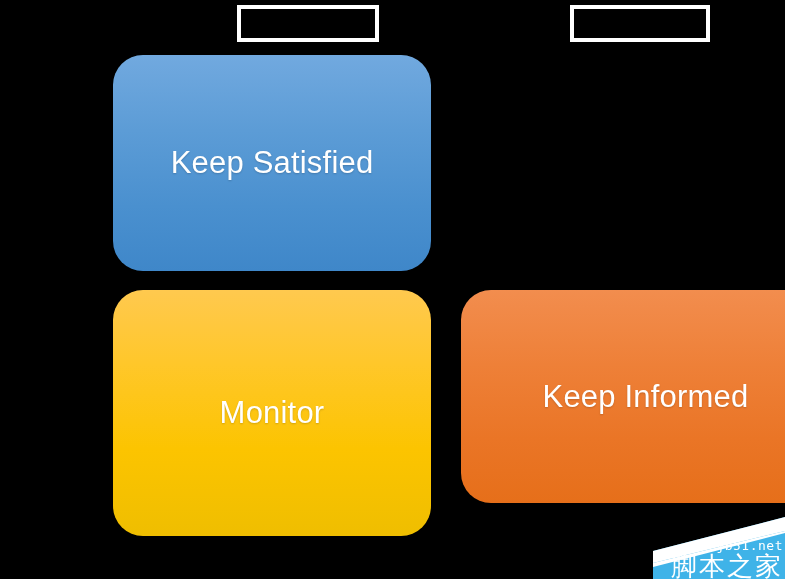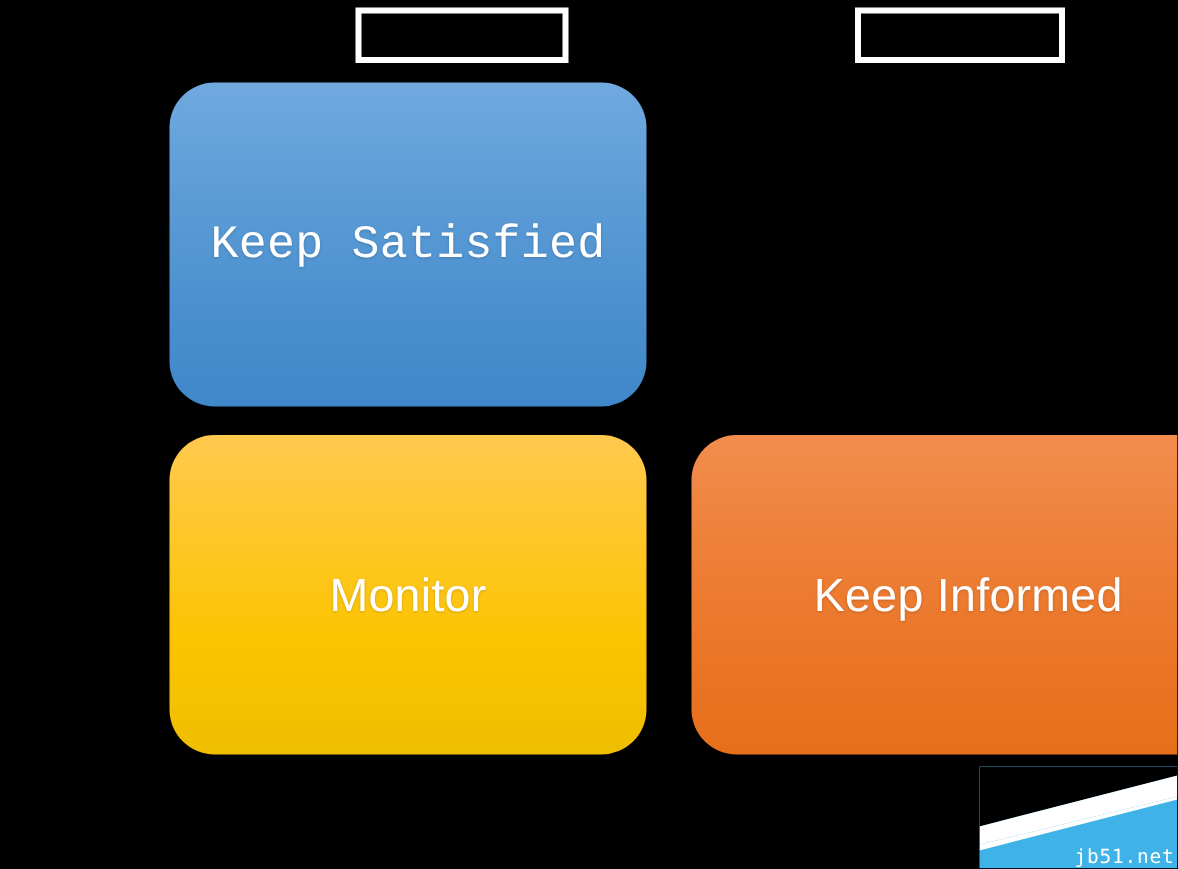--- a/index.html
+++ b/index.html
@@ -51,28 +51,27 @@
     font-size: 31px;
     font-weight: 400;
     letter-spacing: 0.2px;
     text-align: center;
     text-shadow: 0 1px 2px rgba(0,0,0,0.18);
   }
 
   #quad-keep-satisfied {
     left: 113px; top: 55px; width: 318px; height: 216px;
     background: linear-gradient(to bottom, #71A9DF 0%, #5C9CD6 35%, #4A90CF 70%, #3F87C9 100%);
-    font-family: Liberation Mono, monospace;
   }
   #quad-manage-closely {
     left: 461px; top: 55px; width: 320px; height: 216px;
     background: linear-gradient(to bottom, #7EBC51 0%, #72B448 40%, #68AC3F 75%, #60A438 100%);
   }
   #quad-monitor {
-    left: 113px; top: 290px; width: 318px; height: 213px;
+    left: 113px; top: 290px; width: 318px; height: 246px;
     background: linear-gradient(to bottom, #FFC94F 0%, #FFC72A 30%, #FCC400 65%, #EFBE00 100%);
   }
   #quad-keep-informed {
     left: 461px; top: 290px; width: 369px; height: 213px;
     background: linear-gradient(to bottom, #F28D4E 0%, #EE8038 35%, #EA7526 70%, #E66F1A 100%);
   }
 
   
   #watermark {
     position: absolute;
@@ -141,16 +140,17 @@
   </div>
 
   <div id="watermark">
     <svg id="watermark-wedge" viewBox="0 0 132 68" preserveAspectRatio="none">
       <polygon points="0,0 132,0 132,6 0,40" fill="#000000"></polygon>
       <polygon points="0,40 132,6 132,20 0,52" fill="#FFFFFF"></polygon>
       <polygon points="0,52 132,20 132,22 0,56" fill="#FFFFFF"></polygon>
     </svg>
     <div id="watermark-text-wrap">
       <span id="watermark-domain">jb51.net</span>
+      <span id="watermark-brand">脚本之家</span>
     </div>
   </div>
 
 </div>
 
 </body></html>

